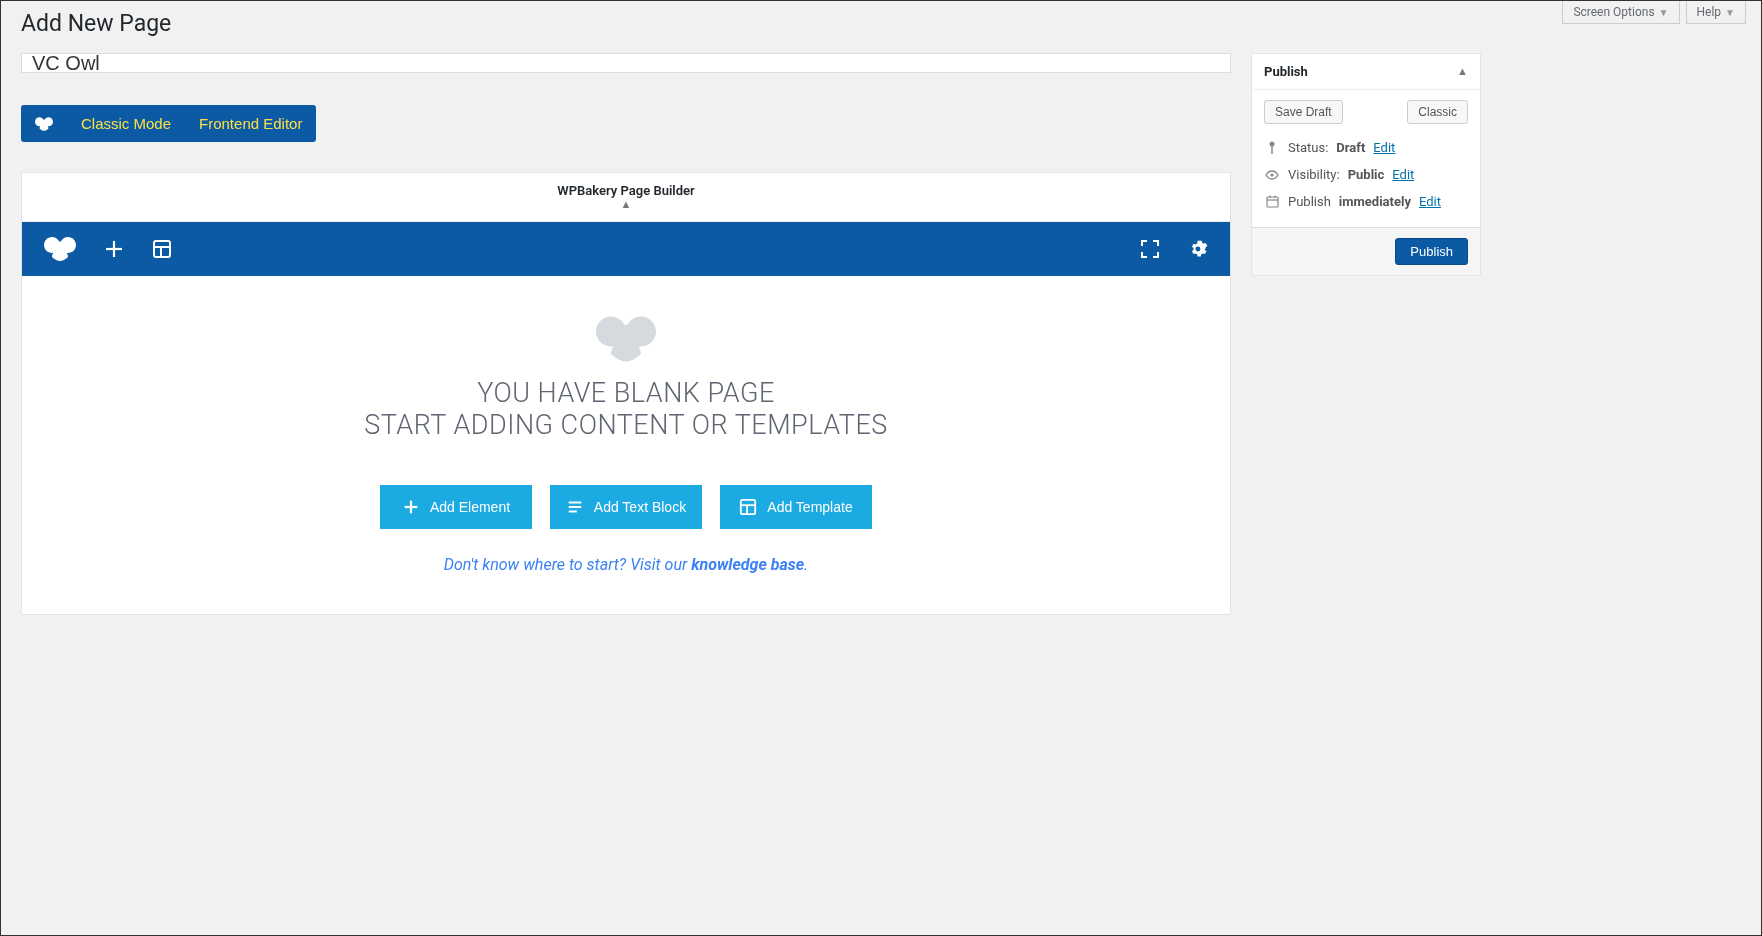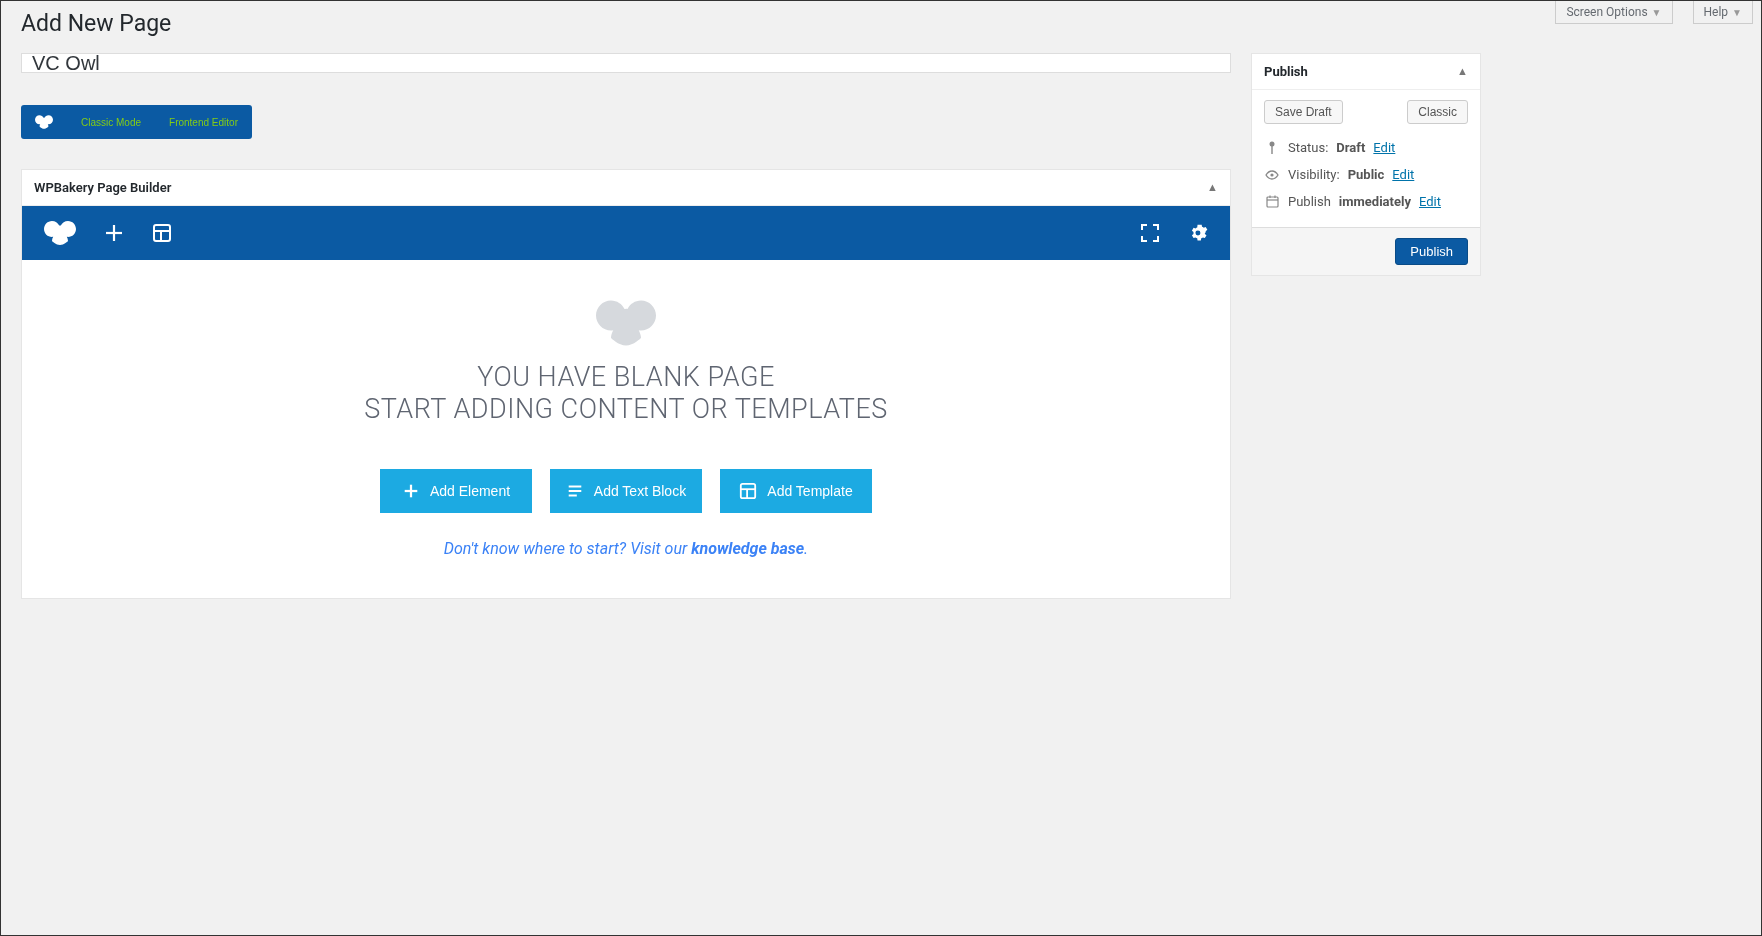--- a/index.html
+++ b/index.html
@@ -15,23 +15,23 @@
     transform-origin: top left;
   }
   .scale-wrap {
     width: 1500px;
     margin: 0;
     padding: 0 20px 20px 20px;
   }
   .top-tabs {
     position: absolute;
     top: 0;
-    right: 8px;
-    display: flex;
-    gap: 20px;
+    right: 15px;
+    display: flex;
+    gap: 6px;
   }
   .top-tab {
     background: #f1f1f1;
     border: 1px solid #ccc;
     border-top: none;
     padding: 4px 10px;
     font-size: 12px;
     color: #656a70;
     cursor: pointer;
     display: flex;
@@ -76,39 +76,40 @@
   }
   .mode-buttons .icon-slot {
     padding: 10px 14px;
     color: #fff;
     display: flex;
     align-items: center;
   }
   .mode-buttons button {
     background: transparent;
     border: none;
-    color: #84cc16;
-    font-size: 10px;
+    color: #fde047;
+    font-size: 15px;
     padding: 10px 14px;
     cursor: pointer;
   }
   .panel {
     background: #fff;
     border: 1px solid #e5e5e5;
     margin-top: 30px;
   }
   .panel-header {
     padding: 10px 12px;
     font-size: 13px;
     font-weight: 600;
     color: #23282d;
     border-bottom: 1px solid #eee;
     display: flex;
     justify-content: space-between;
     align-items: center;
+    flex-direction: column;
   }
   .panel-header .toggle {
     color: #777;
     cursor: pointer;
     font-size: 11px;
   }
   .vc-toolbar {
     background: #0b5aa3;
     height: 54px;
     display: flex;

